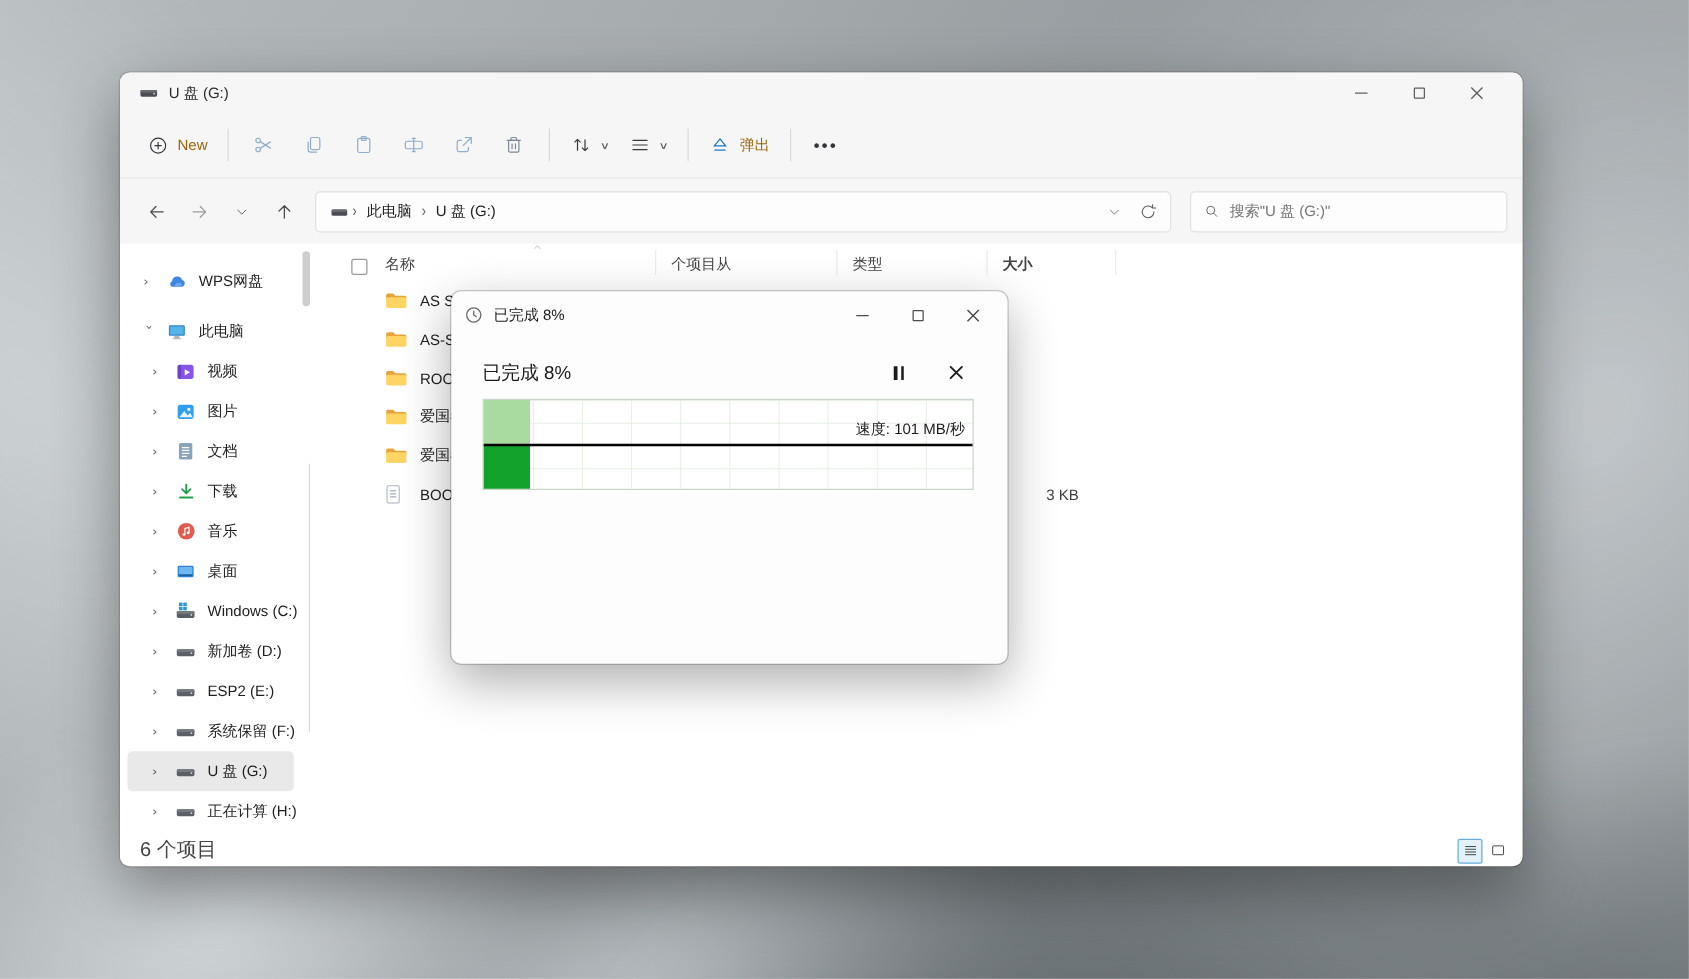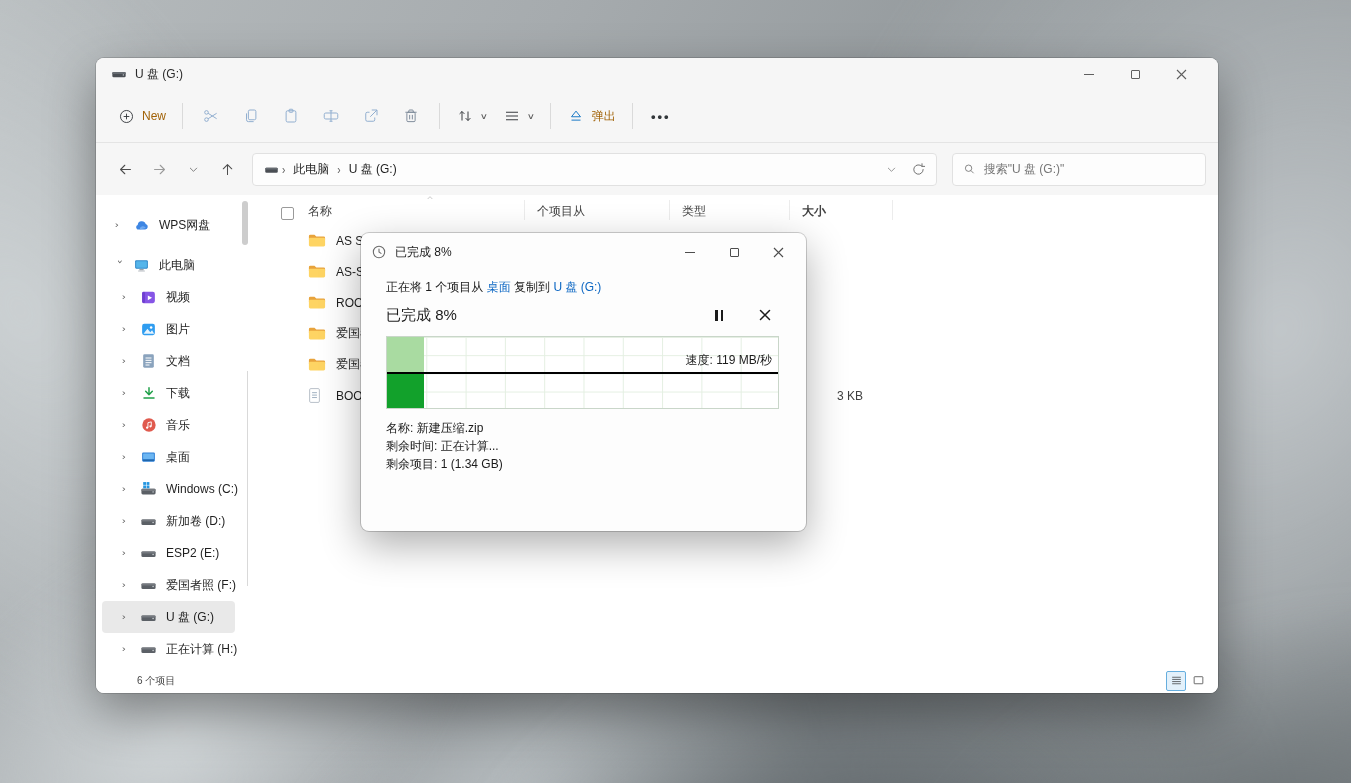--- a/index.html
+++ b/index.html
@@ -99,21 +99,21 @@
   .rc-check { width:30px; }
   .rc-name { width:225px; display:flex; align-items:center; gap:8px; padding-left:8px;
     white-space:nowrap; overflow:hidden; }
   .rc-date { width:145px; padding-left:12px; }
   .rc-type { width:120px; padding-left:12px; }
   .rc-size { width:103px; padding-left:12px; text-align:right; padding-right:30px; color:#3f3f3f; }
   .fic { width:20px; height:17px; flex-shrink:0; display:flex; align-items:center; }
 
   .statusbar { position:absolute; left:0; bottom:0; right:0; height:25px; background:#fff;
     display:flex; align-items:center; padding:0 10px 0 16px; }
-  .statusbar .count { font-size:10px; color:#444;margin-left:25px; }
+  .statusbar .count { font-size:16px; color:#444; }
   .view-toggles { margin-left:auto; display:flex; gap:2px; align-items:center; }
   .vt { width:20px; height:20px; display:flex; align-items:center; justify-content:center; border-radius:2px; }
   .vt.active { background:#e3f1fb; border:1px solid #66aede; }
   .vt svg { fill:none; stroke:#1f1f1f; stroke-width:1.2; }
 
   
   .copydlg { position:absolute; left:361px; top:233px; width:445px; height:298px; background:#fdfdfd;
     border-radius:8px; overflow:hidden;
     box-shadow:0 14px 40px rgba(0,0,0,.32), 0 0 0 1px rgba(0,0,0,.18); }
   .dlg-titlebar { height:38px; display:flex; align-items:center; padding:0 6px 0 10px; }
@@ -455,21 +455,21 @@
 
       <div class="side-item lvl1">
         <span class="chev">›</span>
         <span class="sic">
           <svg width="17" height="17" viewBox="0 0 24 24">
               <rect x="2" y="9" width="20" height="8" rx="2" fill="#5b6066"></rect>
               <rect x="2" y="9" width="20" height="3" rx="1.5" fill="#75797f"></rect>
               <circle cx="18.5" cy="13.4" r="1" fill="#d6dbe0"></circle>
             </svg>
         </span>
-        <span>爱国者照 (F:)</span>
+        <span>系统保留 (F:)</span>
       </div>
 
       <div class="side-item lvl1 selected">
         <span class="chev">›</span>
         <span class="sic">
           <svg width="17" height="17" viewBox="0 0 24 24">
               <rect x="2" y="9" width="20" height="8" rx="2" fill="#5b6066"></rect>
               <rect x="2" y="9" width="20" height="3" rx="1.5" fill="#75797f"></rect>
               <circle cx="18.5" cy="13.4" r="1" fill="#d6dbe0"></circle>
             </svg>
@@ -645,49 +645,38 @@
         </span>
       <span class="dc">
         <svg width="11" height="11" viewBox="0 0 11 11">
             <path d="M1 1 L10 10 M10 1 L1 10"></path>
           </svg>
       </span>
     </div>
   </div>
 
   <div class="dlg-body">
-    <div class="op-line">
-      <span>正在将 1 个项目从</span>
-      <span class="lnk">桌面</span>
-      <span>复制到</span>
-      <span class="lnk">U 盘 (G:)</span>
-    </div>
 
     <div class="prog-row">
       <span class="prog-heading">已完成 8%</span>
       <div class="prog-actions">
         <span class="pa">
           <span class="pbar"></span>
             <span class="pbar"></span>
         </span>
         <span class="pa">
           <svg width="12" height="12" viewBox="0 0 12 12">
               <path d="M1.5 1.5 L10.5 10.5 M10.5 1.5 L1.5 10.5"></path>
             </svg>
         </span>
       </div>
     </div>
 
     <div class="speedchart">
       <div class="fill-hi"></div>
       <div class="fill-lo"></div>
       <div class="speedline"></div>
-      <span class="speedlabel">速度: 119 MB/秒</span>
-    </div>
-
-    <div class="dlg-details">
-      <div>名称: 新建压缩.zip</div>
-      <div>剩余时间: 正在计算...</div>
-      <div>剩余项目: 1 (1.34 GB)</div>
-    </div>
+      <span class="speedlabel">速度: 101 MB/秒</span>
+    </div>
+
   </div>
 
 </div>
 
 </body></html>

